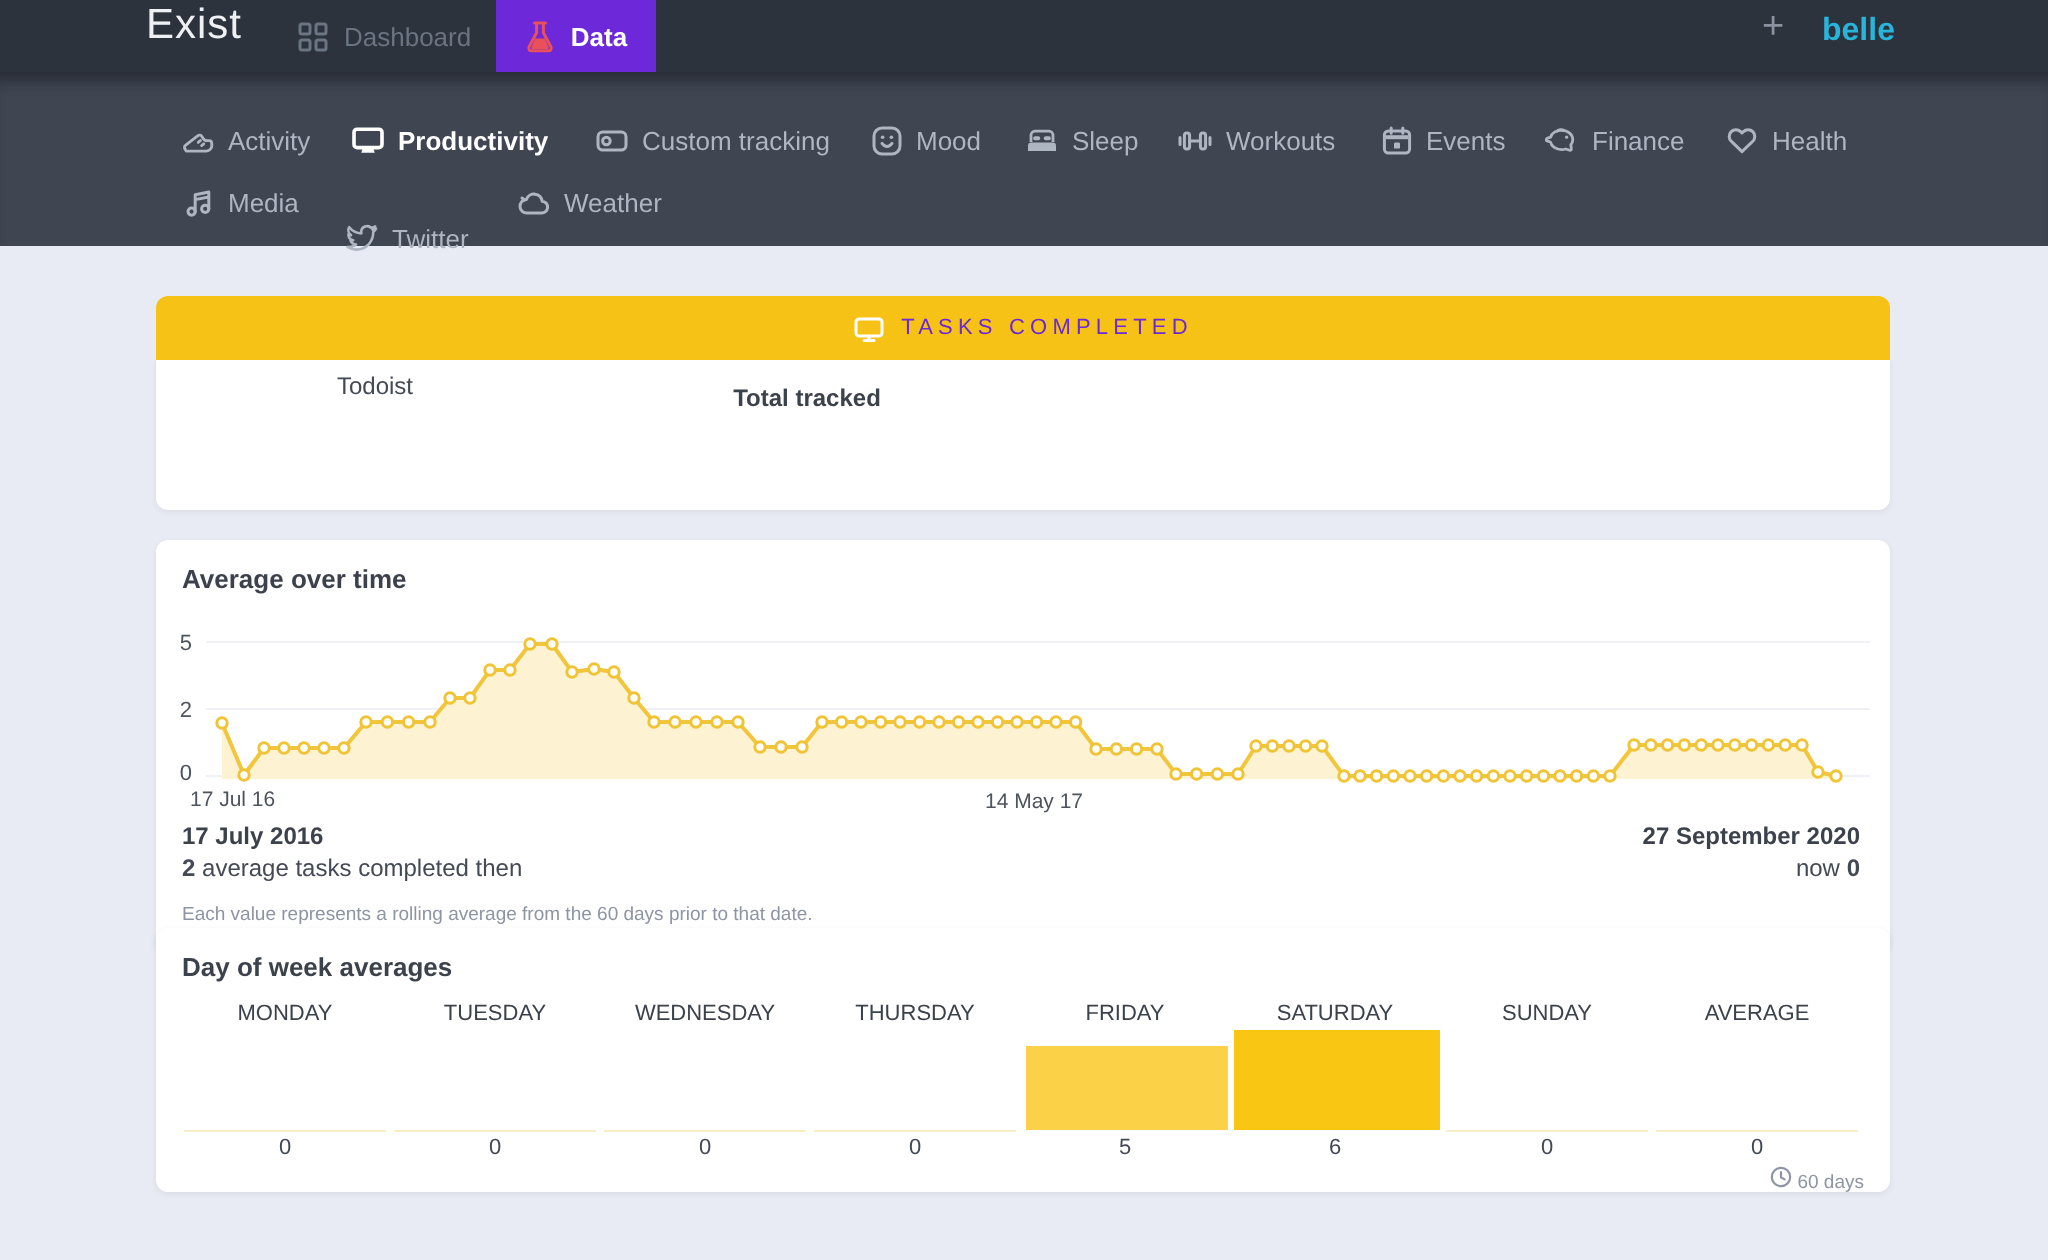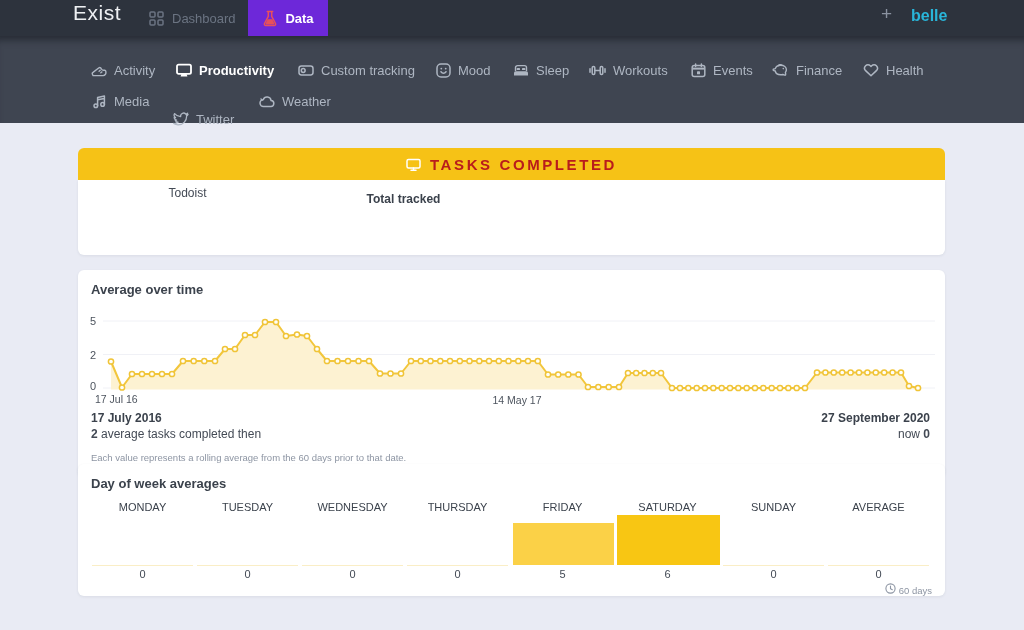--- a/index.html
+++ b/index.html
@@ -17,21 +17,21 @@
 
 
 #nav2 { position:absolute; left:0; top:36px; width:1024px; height:87px; background:#3f4551; box-shadow: inset 0 9px 7px -5px rgba(20,24,31,0.55); }
 .nav2item { position:absolute; display:flex; align-items:center; gap:7px; color:#aeb6c2; font-size:13px; height:16px; }
 .nav2item.active { color:#ffffff; font-weight:bold; }
 .nav2item svg { flex:none; }
 
 
 .card { position:absolute; left:78px; width:867px; background:#fff; border-radius:6px; box-shadow:0 1px 3px rgba(40,45,60,0.08); }
 #banner { position:absolute; left:78px; top:148px; width:867px; height:32px; background:#f6c216; border-radius:6px 6px 0 0; display:flex; align-items:center; justify-content:center; gap:9px; z-index:2; }
-#banner span { color:#b91c1c; font-weight:bold; font-size:15px; letter-spacing:2.6px; }
+#banner span { color:#6d28d9; font-weight:normal; font-size:11px; letter-spacing:2.6px; }
 #card1 { top:180px; height:75px; border-radius:0 0 6px 6px; }
 .col3 { position:absolute; top:0; width:217px; text-align:center; }
 .col3 h4 { font-size:12px; color:#3b424c; margin-top:12px; font-weight:bold; }
 .col3 .val { font-size:12px; color:#434a55; margin-top:6px; }
 .col3 .sub { font-size:10px; color:#8d95a3; margin-top:4px; }
 
 #card2 { top:270px; height:207px; }
 #card3 { top:464px; height:132px;padding-left:20px; }
 .ctitle { position:absolute; left:13px; top:12px; font-size:13px; font-weight:bold; color:#3b424c; }
 

